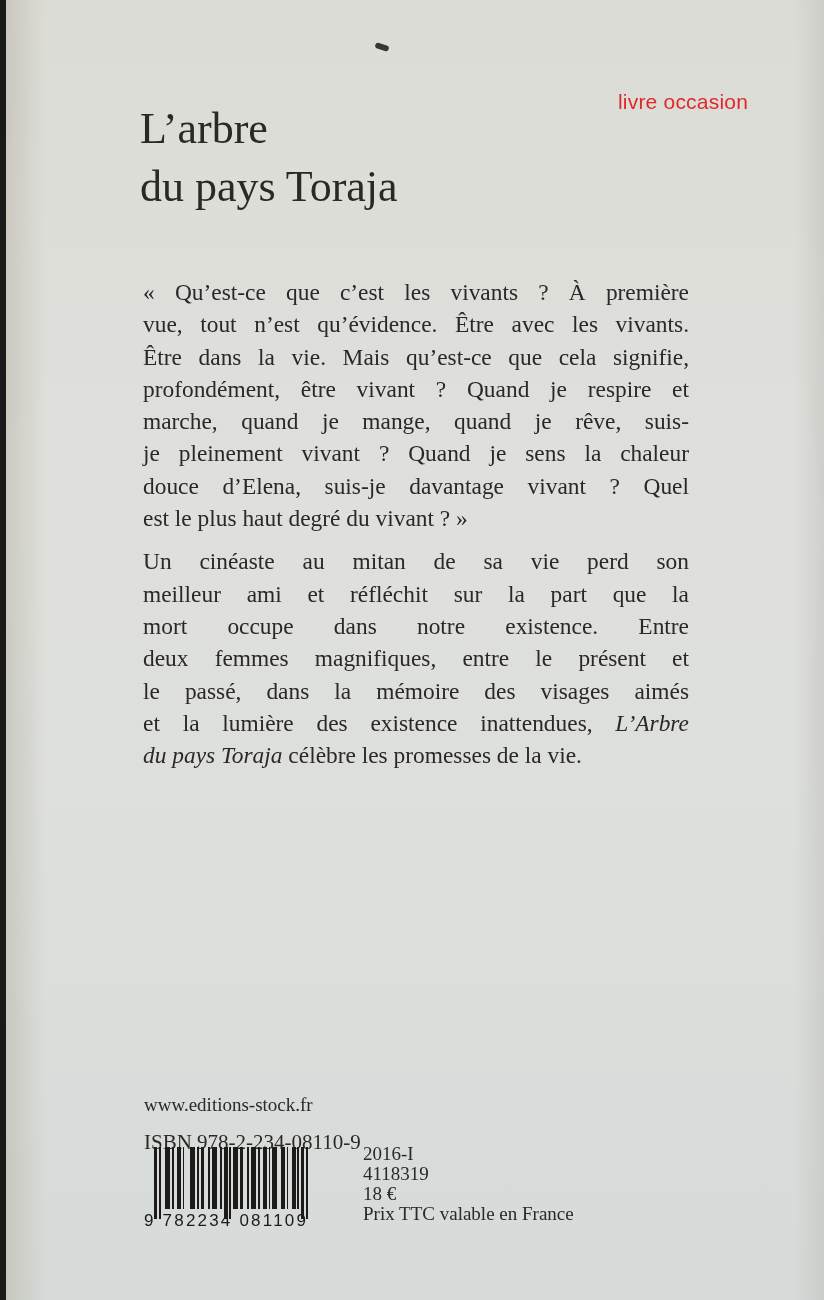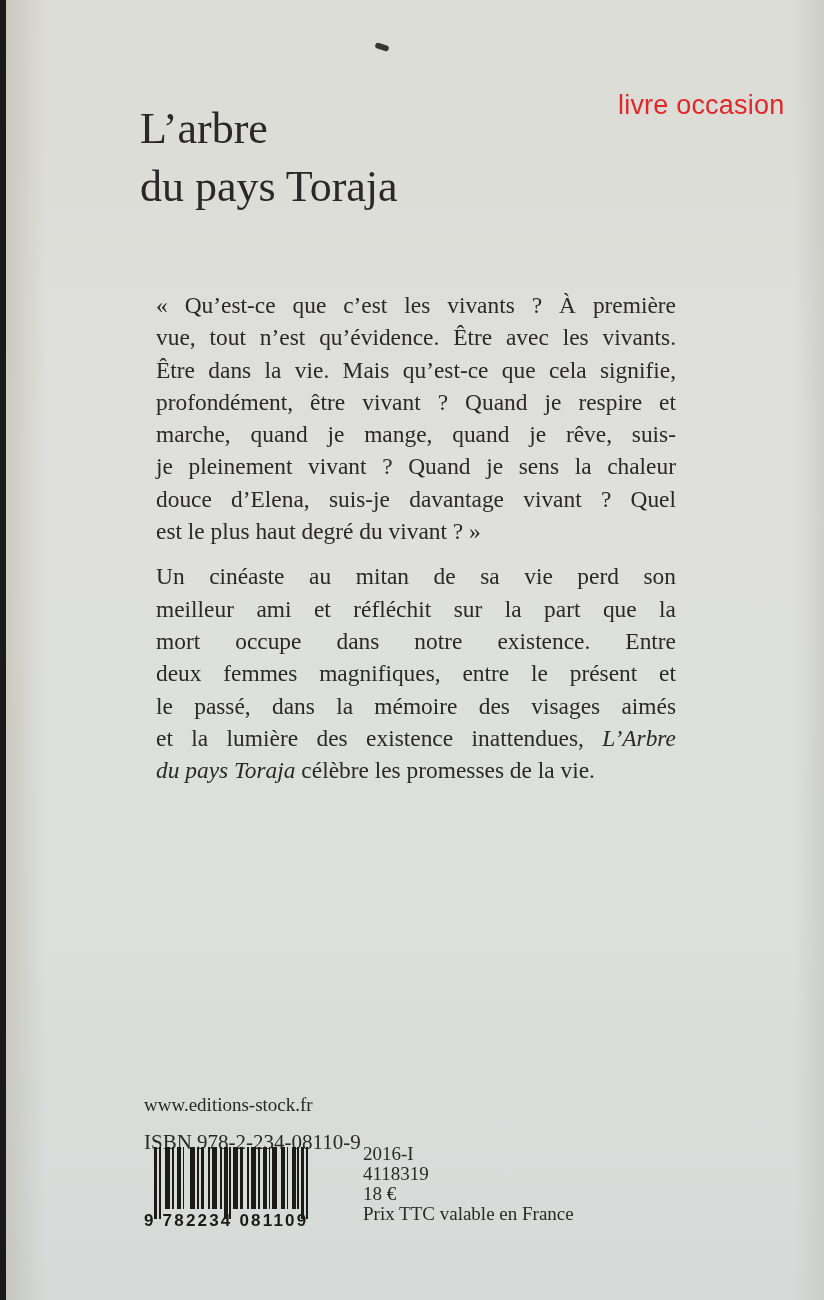--- a/index.html
+++ b/index.html
@@ -45,21 +45,21 @@
       height: 6px;
       background: #3a3530;
       border-radius: 3px;
       transform: rotate(18deg);
     }
     .stamp {
       position: absolute;
       left: 612px;
       top: 90px;
       font-family: "Liberation Sans", "DejaVu Sans", sans-serif;
-      font-size: 27px;
+      font-size: 21px;
       color: #e0282a;
       letter-spacing: 0.2px;
     }
     .title {
       position: absolute;
       left: 134px;
       top: 100px;
       margin: 0;
       font-size: 44px;
       line-height: 58px;
@@ -70,21 +70,21 @@
     .blurb {
       position: absolute;
       left: 137px;
       top: 276px;
       width: 546px;
       font-size: 23.4px;
       line-height: 32.3px;
       color: #2b2927;
     }
     .blurb p {
-      margin: 13px;
+      margin: 0;
       text-align: justify;
       text-align-last: left;
     }
     .blurb .line {
       display: block;
       text-align: justify;
       text-align-last: justify;
       white-space: nowrap;
     }
     .blurb .line.last {
@@ -105,21 +105,20 @@
       top: 1130px;
       font-size: 21px;
       color: #2b2927;
     }
     .barcode {
       position: absolute;
       left: 138px;
       top: 1147px;
       width: 168px;
       height: 86px;
-      font-weight: bold;
     }
     .bars {
       position: absolute;
       left: 10px;
       top: 0;
       width: 154px;
       height: 70px;
       display: flex;
       align-items: flex-start;
     }

